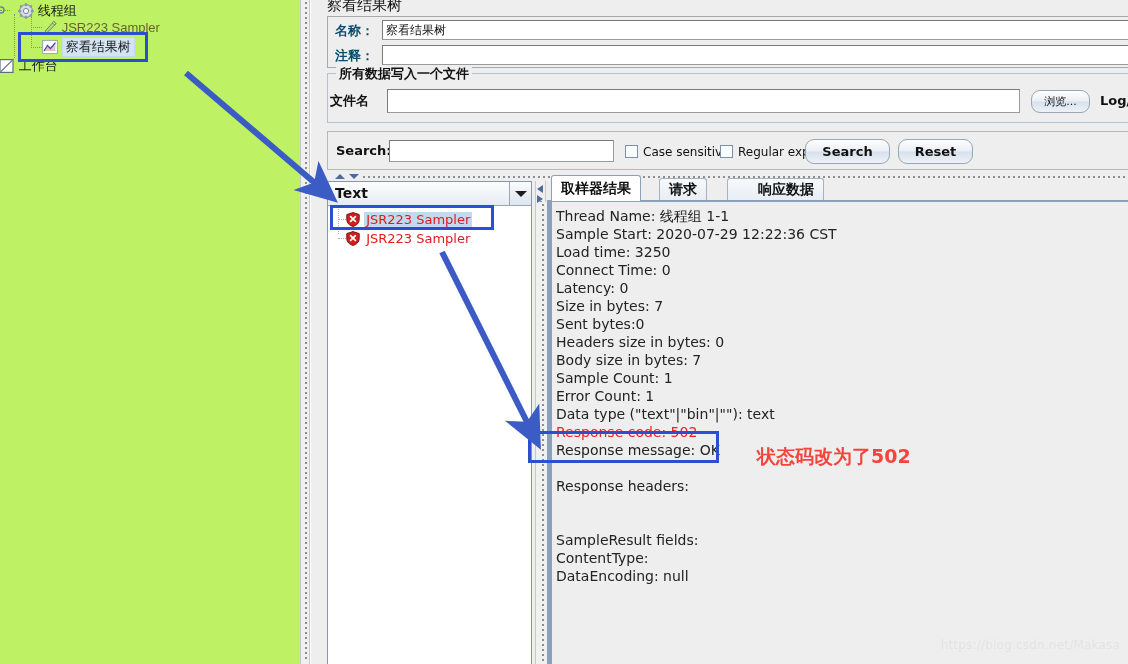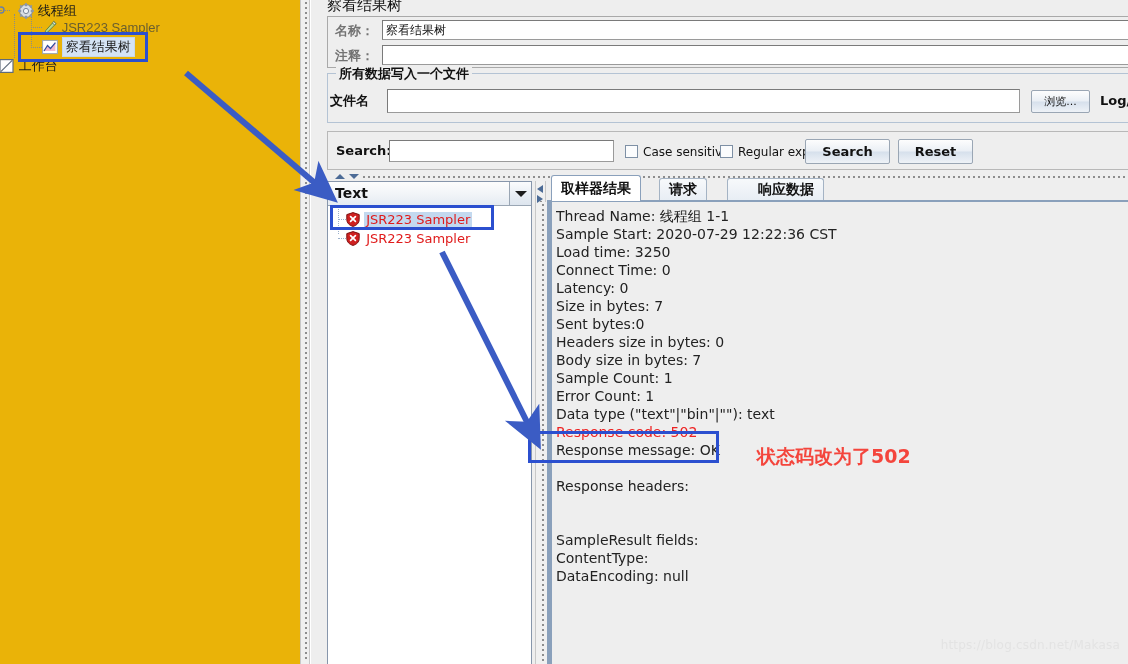--- a/index.html
+++ b/index.html
@@ -11,21 +11,21 @@
     color:#1a1a1a;
     background:#ffffff;
     overflow:hidden;
     position:relative;
   }
   #root { position:absolute; inset:0; }
 
   
   #left-panel {
     position:absolute; left:0; top:0; width:300px; height:664px;
-    background:#eab308;
+    background:#bef264;
   }
   .tree-row { position:absolute; white-space:nowrap; font-size:13px; }
   .tree-label { vertical-align:middle; }
   .ic { display:inline-block; vertical-align:middle; position:relative; }
 
   
   .ic-gear { width:16px; height:16px; }
   
   .ic-tube { width:16px; height:16px; }
   .ic-chart { width:16px; height:16px; }
@@ -74,21 +74,21 @@
     font-family:"DejaVu Sans", sans-serif;
   }
 
   .form-box {
     position:absolute; left:16px; top:16px; right:-4px; height:52px;
     background:#eeeeee; border:1px solid #a9a9a9;
   }
   .form-row { position:absolute; left:0; height:24px; width:100%; }
   .form-label {
     position:absolute; left:7px; top:4px; font-size:13px; font-weight:bold;
-    font-family:Liberation Sans, sans-serif; color:#737373;
+    font-family:Liberation Sans, sans-serif; color:#0c4a6e;
   }
   .text-input {
     position:absolute; background:#ffffff;
     border:1px solid #9a9a9a; border-top-color:#7a7a7a; border-left-color:#7a7a7a;
     height:20px; font-size:12px; padding:1px 3px; color:#111;
     font-family:"DejaVu Sans", sans-serif; line-height:17px;
     overflow:hidden; white-space:nowrap;
   }
 
   
@@ -98,21 +98,21 @@
   }
   .group-title {
     position:absolute; left:8px; top:-9px; background:#eeeeee;
     padding:0 3px; font-size:13px; font-weight:bold; color:#111;
     font-family:"DejaVu Sans", sans-serif;
   }
 
   .jbtn {
     position:absolute;
     background:linear-gradient(to bottom,#fdfdfd 0%,#eaeff5 48%,#d6e0ec 52%,#eef2f7 100%);
-    border:1px solid #9aa6b4; border-radius:2px;
+    border:1px solid #9aa6b4; border-radius:9px;
     font-size:12px; color:#111; text-align:center;
     font-family:"DejaVu Sans", sans-serif;
     cursor:pointer; white-space:nowrap;
   }
   .jbtn.strong { font-weight:bold; font-size:13px; }
 
   .plain-label {
     position:absolute; font-size:13px; font-weight:bold; color:#111;
     font-family:"DejaVu Sans", sans-serif; white-space:nowrap;
   }

